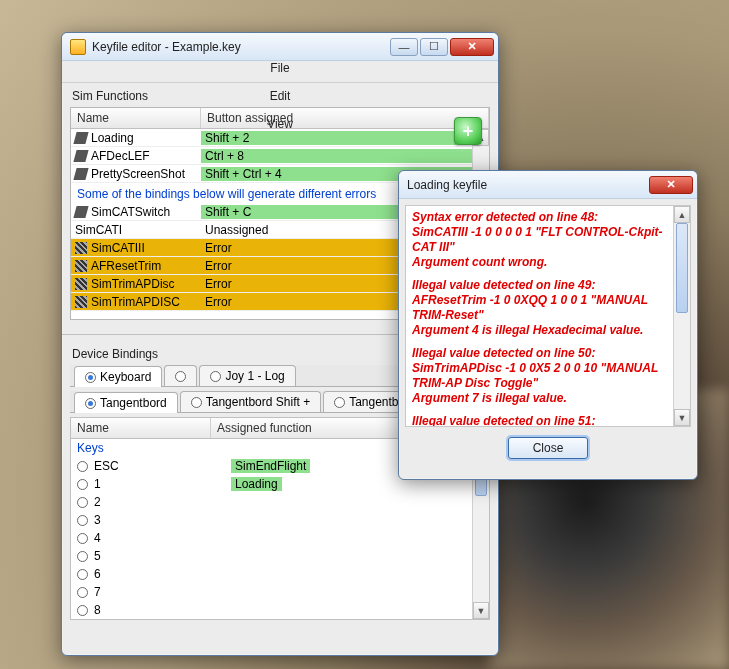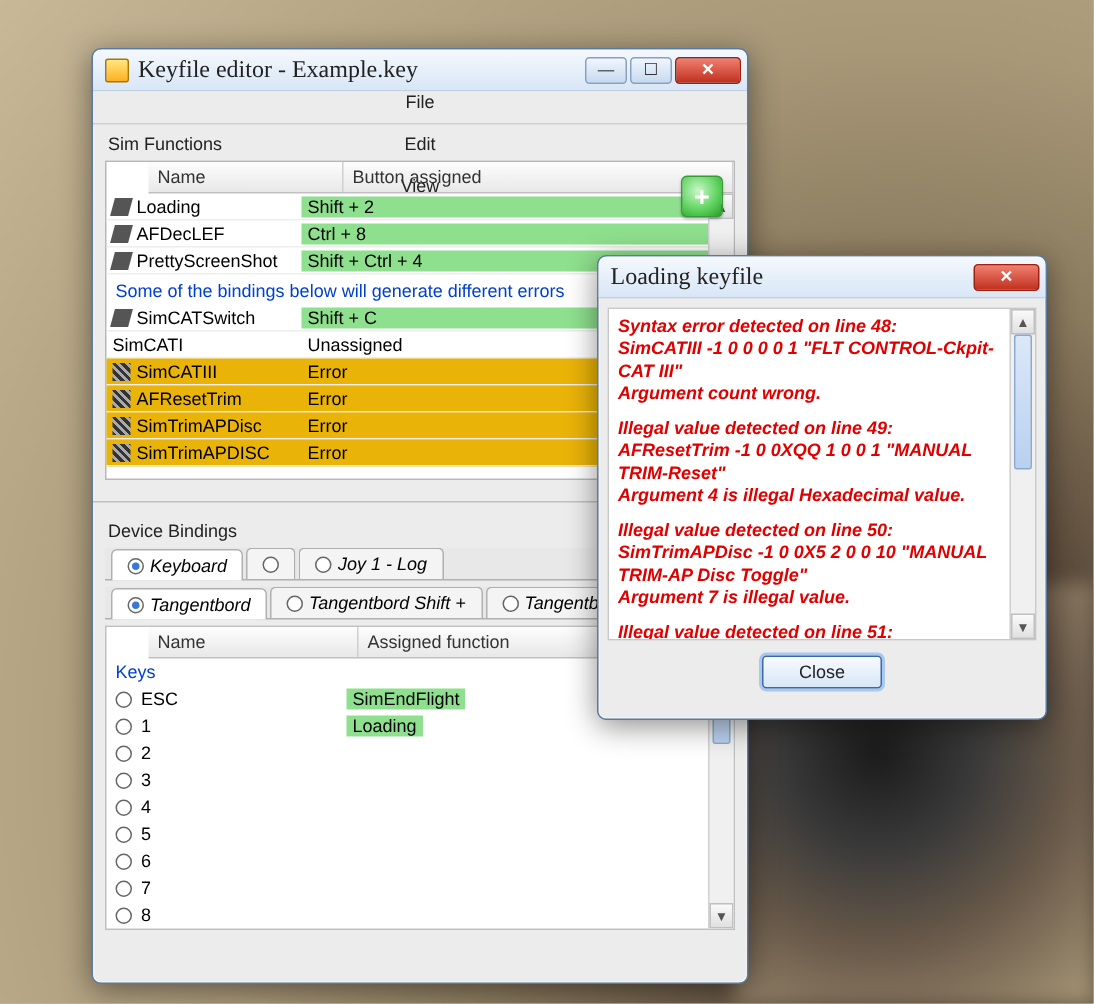--- a/index.html
+++ b/index.html
@@ -4,36 +4,36 @@
 <style>
 * { box-sizing: border-box; margin: 0; padding: 0; font-family: "Segoe UI", Tahoma, sans-serif; font-size: 12px; }
 body { background: #8a7a5e; width: 729px; height: 669px; position: relative; overflow: hidden; }
 .desktop-bg { position: absolute; inset: 0; background: radial-gradient(circle at 600px 500px, #2a2a2a 0%, #5a4a3a 20%, #8a7a5e 40%, #a89878 60%, #c8b898 100%); }
 .blur-patch { position:absolute; right:0; bottom:0; width:240px; height:280px; background: radial-gradient(circle at 40% 40%, #1a1a1a 0%, #3a3a3a 30%, #6a5a4a 60%, #a89878 100%); filter: blur(6px); }
 
 .window { position: absolute; background: #ececec; border: 1px solid #5a7aa0; border-radius: 6px; box-shadow: 0 4px 20px rgba(0,0,0,0.45), 0 0 0 1px rgba(255,255,255,0.3) inset; }
 .main-window { left: 61px; top: 32px; width: 438px; height: 624px; }
 .titlebar { height: 28px; background: linear-gradient(#f5f9fd, #d8e6f6); border-radius: 6px 6px 0 0; display: flex; align-items: center; padding: 0 4px 0 8px; border-bottom: 1px solid #c0d0e0; }
 .titlebar .icon { width: 16px; height: 16px; margin-right: 6px; background: linear-gradient(#ffe680,#ffb020); border:1px solid #aa7700; border-radius:2px; }
-.title-text { flex: 1; color: #222; font-size: 16px; font-family: Liberation Serif, serif; }
+.title-text { flex: 1; color: #222; font-size: 12px; }
 .win-btns { display: flex; gap: 2px; }
 .win-btn { width: 28px; height: 18px; border-radius: 3px; border: 1px solid #88a0c0; background: linear-gradient(#f0f6fc,#c8daf0); display: flex; align-items: center; justify-content: center; font-size: 11px; color: #333; }
 .win-btn.close { background: linear-gradient(#f08070,#c03020); border-color:#a02010; color:#fff; width:44px; }
 .win-btn.close::before{content:"✕"; font-weight:bold;}
 .win-btn.min::before{content:"—";}
 .win-btn.max::before{content:"☐";}
 
 .menubar { height: 22px; display: flex; align-items: center; gap: 14px; padding: 0 10px; background: #ececec; border-bottom: 1px solid #d0d0d0; flex-direction: column; }
 .menubar span { color: #222; }
 
 .section { padding: 4px 8px 8px 8px; }
 .section-label { font-size: 12px; color: #222; padding: 2px 2px 4px 2px; }
 
 .grid-outer { border: 1px solid #b8b8b8; background: #fff; }
-.grid-header { display:flex; background: linear-gradient(#fdfdfd,#e8e8e8); border-bottom:1px solid #c0c0c0;margin-left:28px; }
+.grid-header { display:flex; background: linear-gradient(#fdfdfd,#e8e8e8); border-bottom:1px solid #c0c0c0; }
 .gh { padding: 3px 6px; border-right:1px solid #d0d0d0; color:#333; font-size:12px; }
 .gh.name { width: 130px; }
 .gh.btn { flex:1; }
 
 .row { display:flex; align-items:center; height:18px; border-bottom:1px solid #eee; }
 .row .cell-name { width:130px; padding:0 4px; display:flex; align-items:center; gap:4px; }
 .row .cell-btn { flex:1; padding:0 4px; }
 .row.green .cell-btn { background:#8ee08e; }
 .row.red { background:#eab308; color:#000; }
 .row.red .cell-name, .row.red .cell-btn { color:#000; }
@@ -43,21 +43,21 @@
 
 .notice { color:#0040d0; padding:4px 6px 2px 6px; font-size:12px; }
 
 .add-btn { position:absolute; right:16px; top:84px; width:28px; height:28px; border-radius:4px; border:1px solid #3a9a3a; background: radial-gradient(circle at 40% 35%, #c8f8c8, #5ad05a 60%, #2a9a2a); box-shadow: 0 1px 2px rgba(0,0,0,.3); display:flex; align-items:center; justify-content:center; color:#fff; font-weight:bold; font-size:18px; }
 
 .vscroll { position:absolute; right:0; top:0; bottom:0; width:17px; background:#f0f0f0; border-left:1px solid #d0d0d0; display:flex; flex-direction:column; }
 .vscroll .arr { height:17px; background:linear-gradient(#fafafa,#e0e0e0); border:1px solid #c0c0c0; margin:0; display:flex; align-items:center; justify-content:center; font-size:9px; color:#555; }
 .vscroll .track { flex:1; position:relative; }
 .vscroll .thumb { position:absolute; left:2px; right:2px; background:linear-gradient(#dce8f8,#b8d0f0); border:1px solid #8aa8d0; border-radius:2px; }
 
-.tabs { display:flex; gap:0; padding:0 4px; border-bottom:1px solid #b0b0b0; background:#e8e8e8;font-style:italic; }
+.tabs { display:flex; gap:0; padding:0 4px; border-bottom:1px solid #b0b0b0; background:#e8e8e8; }
 .tab { padding:3px 10px; border:1px solid #b0b0b0; border-bottom:none; background:#f4f4f4; border-radius:4px 4px 0 0; margin-right:2px; display:flex; align-items:center; gap:4px; }
 .tab.active { background:#fff; position:relative; top:1px; }
 .radio { width:11px; height:11px; border:1px solid #666; border-radius:50%; display:inline-block; position:relative; background:#fff; }
 .radio.checked::after { content:""; position:absolute; inset:2px; background:#3a78d8; border-radius:50%; }
 
 .subgrid { background:#fff; border:1px solid #c0c0c0; margin:4px 0 0 0; }
 .subgrid .grid-header .gh.name { width:140px; }
 .key-header { color:#0040d0; padding:2px 6px; font-size:12px; }
 .subrow { display:flex; align-items:center; height:18px; }
 .subrow .sn { width:160px; padding:0 6px; display:flex; align-items:center; gap:6px; }

